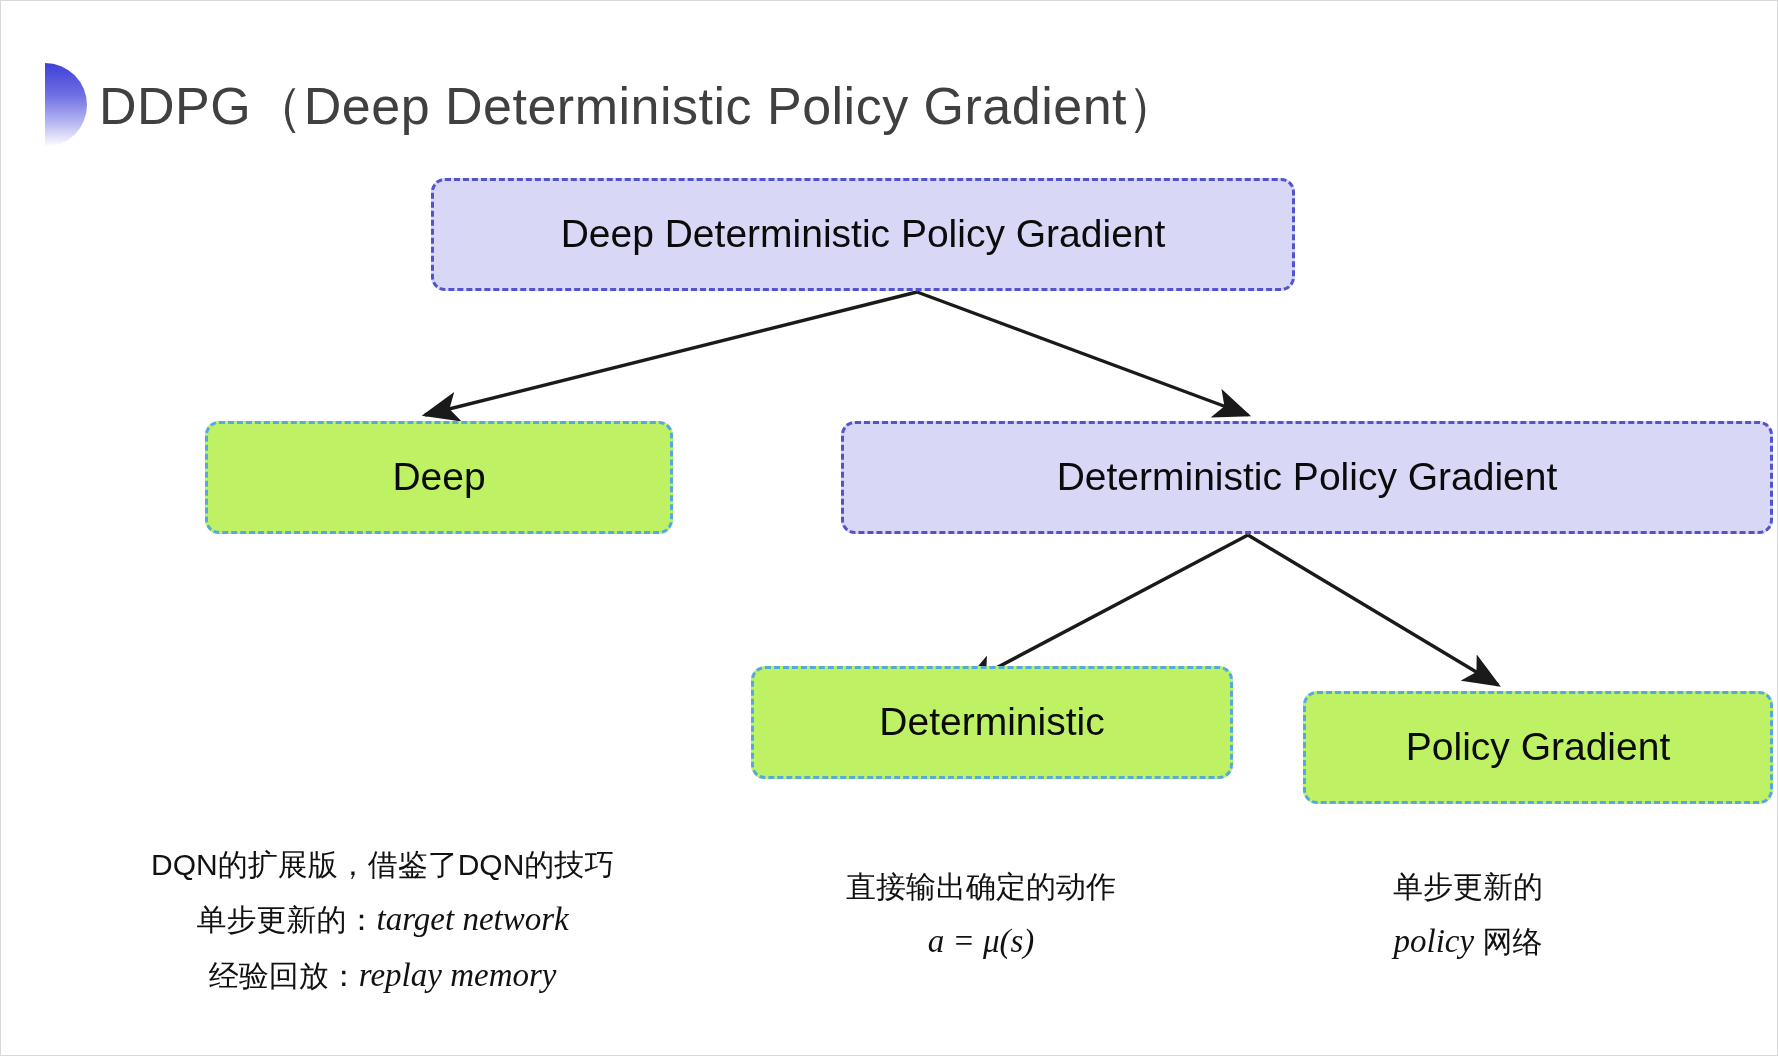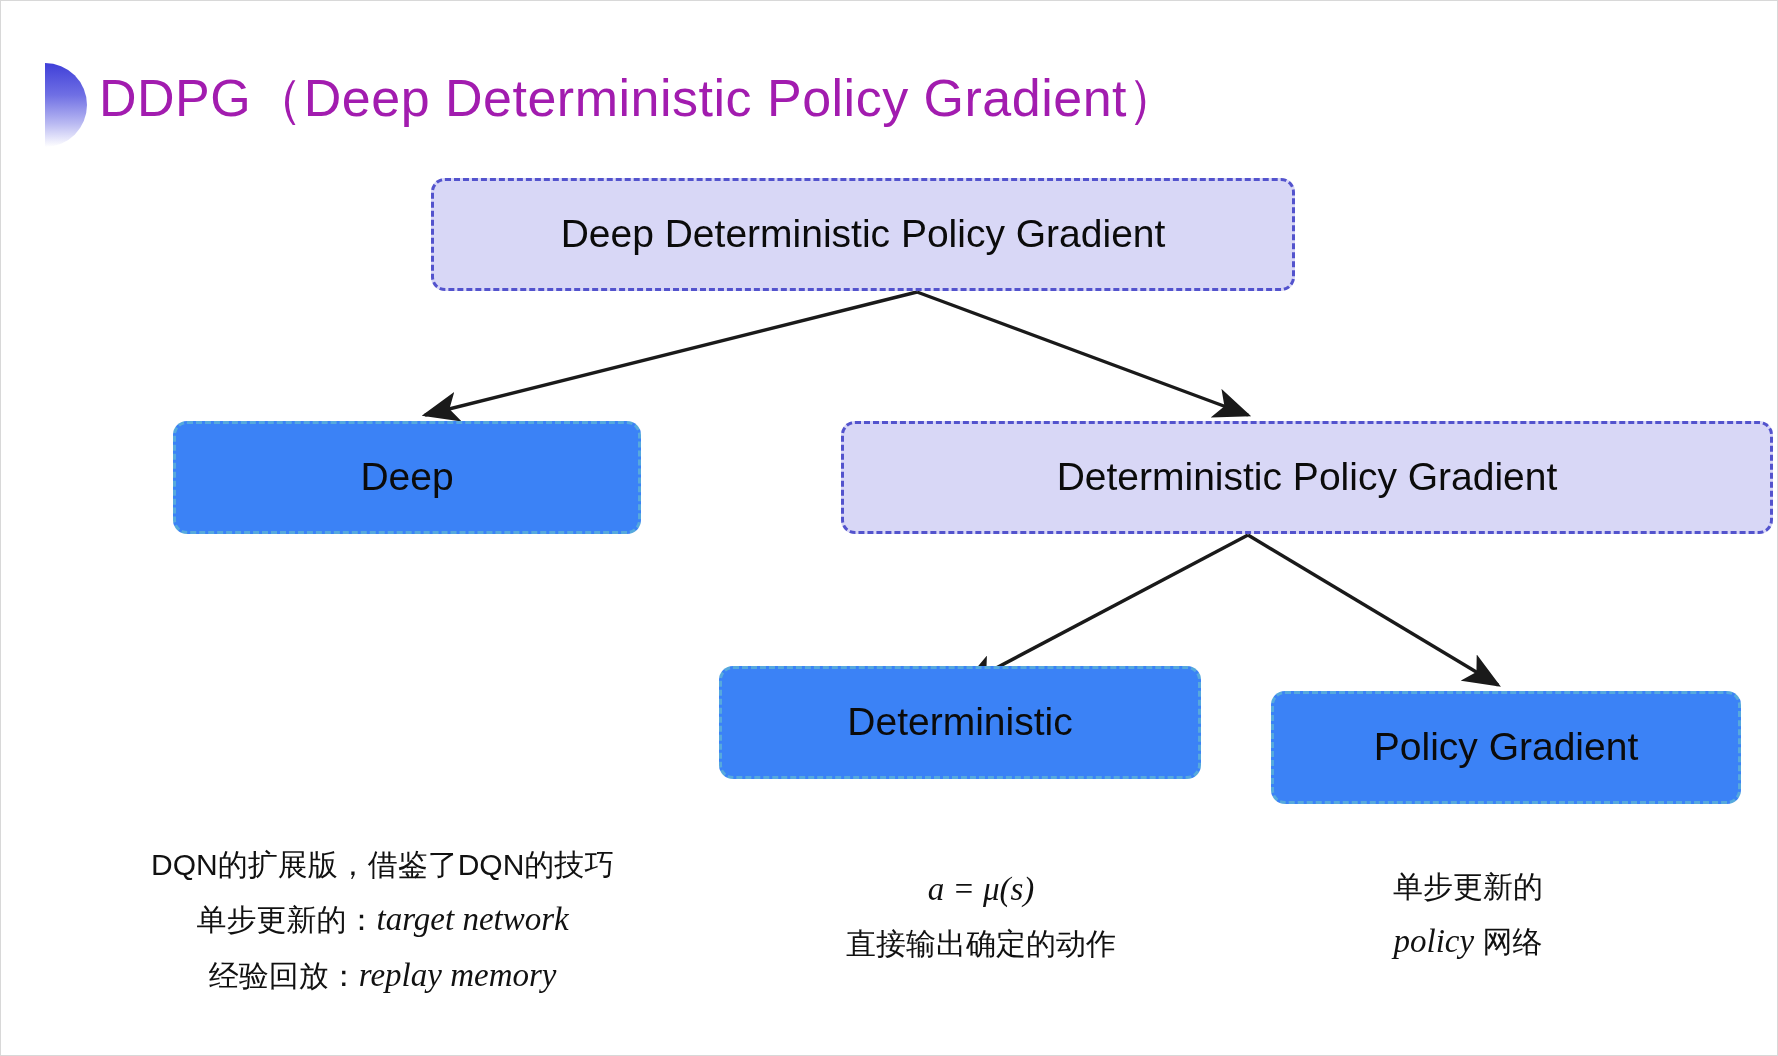--- a/index.html
+++ b/index.html
@@ -33,24 +33,24 @@
     height: 84px;
     border-top-right-radius: 42px 42px;
     border-bottom-right-radius: 42px 42px;
     border-top-left-radius: 0;
     border-bottom-left-radius: 0;
     background: linear-gradient(180deg, #3f3fd8 0%, #6f6fe4 38%, #b9b9f2 72%, #ffffff 100%);
   }
   #title-text {
     position: absolute;
     left: 98px;
-    top: 60px;
+    top: 68px;
     font-size: 52px;
     font-weight: 400;
-    color: #a21caf;
+    color: #404040;
     letter-spacing: 0.5px;
     white-space: nowrap;
     line-height: 74px;
   }
 
   
   #connectors {
     position: absolute;
     left: 0;
     top: 0;
@@ -69,22 +69,23 @@
     border-radius: 14px;
     text-align: center;
     color: #0b0b0b;
     font-weight: 400;
   }
   .node-purple {
     background: #d8d7f6;
     border: 3px dashed #5353cd;
   }
   .node-blue {
-    background: #3b82f6;
+    background: #bef264;
     border: 3px dashed #56a9dd;
+    margin-left: 32px;
   }
   .node-label {
     font-size: 39px;
     line-height: 1.1;
     white-space: nowrap;
   }
 
   #node-root      { left: 430px;  top: 177px; width: 864px;  height: 113px; }
   #node-deep      { left: 172px;  top: 420px; width: 468px;  height: 113px; }
   #node-dpg       { left: 840px;  top: 420px; width: 932px;  height: 113px; }
@@ -175,22 +176,22 @@
     <span class="node-label">Policy Gradient</span>
   </div>
 
   <div id="annot-deep" class="annot" style="width: 463.344px; text-align: center;">
     <span class="row line-1">DQN的扩展版，借鉴了DQN的技巧</span>
     <span class="row line-2"><span>单步更新的：</span><span class="ital">target network</span></span>
     <span class="row line-3"><span>经验回放：</span><span class="ital">replay memory</span></span>
   </div>
 
   <div id="annot-det" class="annot" style="width: 270px; text-align: center;">
+    <span class="row">直接输出确定的动作</span>
     <span class="row math">a = μ(s)</span>
-    <span class="row">直接输出确定的动作</span>
   </div>
 
   <div id="annot-pg" class="annot" style="width: 150px; text-align: center;">
     <span class="row">单步更新的</span>
     <span class="row"><span class="ital">policy</span><span> 网络</span></span>
   </div>
 
 </div>
 
 </body></html>

